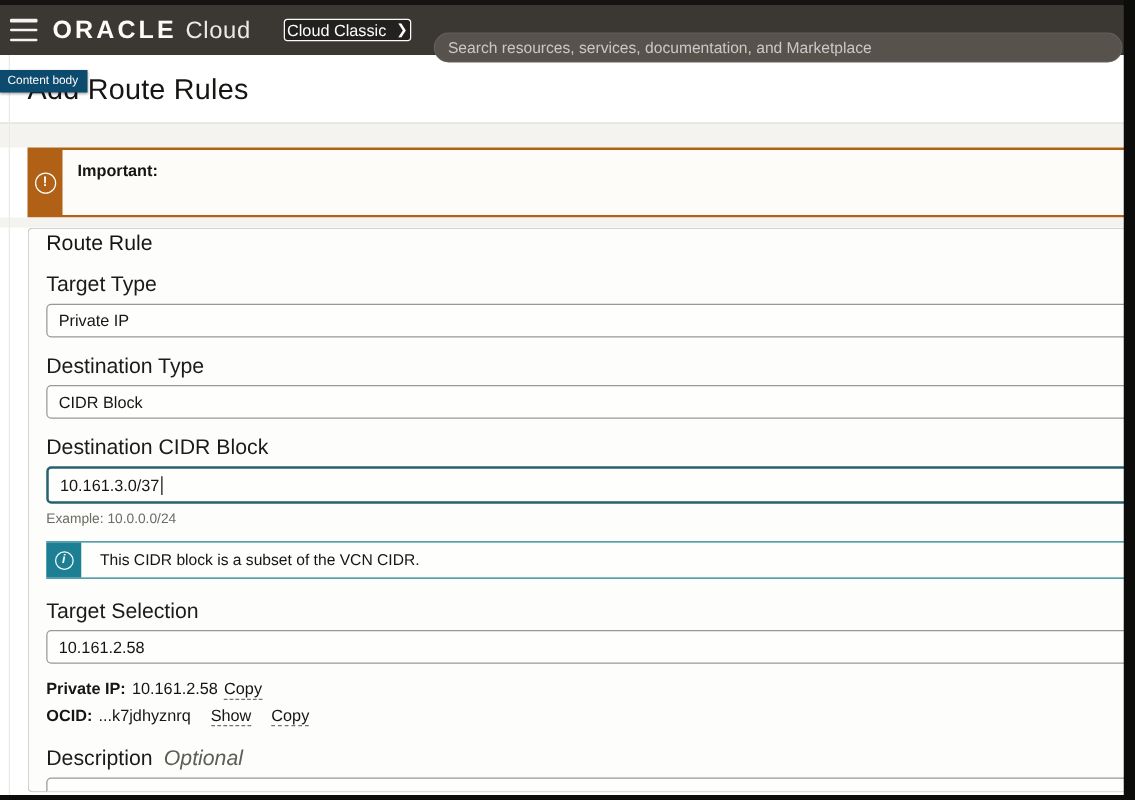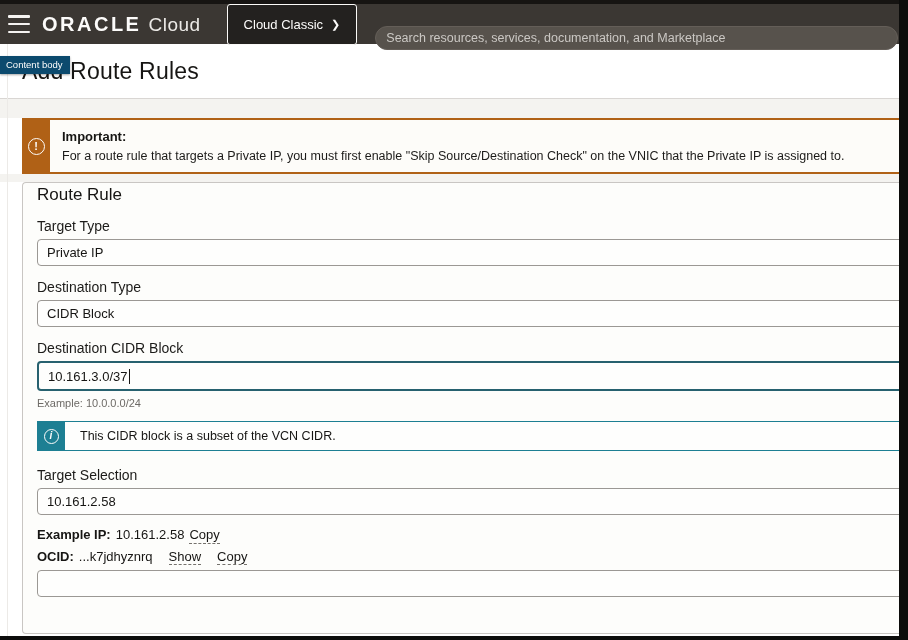--- a/index.html
+++ b/index.html
@@ -14,23 +14,23 @@
   .topbar {
     height:44px; background:#3b3733; border-top:4px solid #161412;
     display:flex; align-items:center; padding-left:8px;
   }
   .menu-btn { width:22px; height:18px; display:flex; flex-direction:column; justify-content:space-between; cursor:pointer; margin-right:12px; }
   .menu-btn div { height:2.5px; background:#f5f3f1; border-radius:1px; }
   .logo { display:flex; align-items:baseline; gap:7px; margin-right:26px; white-space:nowrap; }
   .logo .oracle { color:#fcfbfa; font-size:20px; font-weight:bold; letter-spacing:2.5px; }
   .logo .cloud  { color:#eceae7; font-size:19px; font-weight:normal; letter-spacing:0.5px; }
   .classic-btn {
-    height:41px; background:#23211f; border:1px solid #fbfaf8; border-radius:3px;
+    height:18px; background:#23211f; border:1px solid #fbfaf8; border-radius:3px;
     color:#fdfcfb; font-size:13px; display:flex; align-items:center; gap:8px;
-    padding:0 16px; cursor:pointer; white-space:nowrap;
+    padding:0 2px; cursor:pointer; white-space:nowrap;
   }
   .classic-btn .chev { font-size:11px; line-height:1; position:relative; top:0.5px; }
   .search-wrap { flex:1; margin-left:18px; margin-right:10px; }
   .search-input {
     width:100%; height:24px; background:#57524c; border:1px solid #645e58; border-radius:12px;
     color:#fef9c3; font-size:12.5px; padding:0 10px; outline:none;
     font-family:"Liberation Sans","DejaVu Sans",sans-serif;
     margin-top:28px;
   }
   .search-input::placeholder { color:#cbc8c4; opacity:1; }
@@ -64,21 +64,21 @@
   .important-title { font-size:13px; font-weight:bold; }
   .important-text { font-size:12.5px; margin-top:5px; color:#1c1b19; }
 
   
   .panel {
     margin-left:22px; height:452px; background:#fdfdfb;
     border-top:1px solid #c9c6c3; border-left:1px solid #c9c6c3; border-bottom:1px solid #c9c6c3;
     border-radius:4px 0 0 4px; padding:2px 0 0 14px; overflow:hidden;
   }
   .section-title { font-size:17px; font-weight:normal; color:#161513; }
-  .field-label { font-size:14px; margin-top:13px; color:#1c1b19; }
+  .field-label { font-size:17px; margin-top:13px; color:#1c1b19; }
   .field-label.mt-lg { margin-top:16px; }
   .opt { font-style:italic; color:#5e5c57; margin-left:9px; }
   .tf {
     display:block; width:880px; height:27px; margin-top:5px;
     border:1px solid #9b9894; border-radius:4px; background:#fefefd;
     font-size:13px; color:#161513; padding:0 9px; outline:none;
     font-family:"Liberation Sans","DejaVu Sans",sans-serif;
   }
   .tf-focused {
     width:880px; height:30px; margin-top:5px; border:2px solid #27616f; border-radius:4px;
@@ -143,21 +143,20 @@
   </div>
   <div class="hdivider"></div>
   <div class="band band1"></div>
 
   <div class="important">
     <div class="notice-accent">
       <div class="circle-icon">!</div>
     </div>
     <div class="important-body">
       <div class="important-title">Important:</div>
-      <div class="important-text">For a route rule that targets a Private IP, you must first enable "Skip Source/Destination Check" on the VNIC that the Private IP is assigned to.</div>
     </div>
   </div>
   <div class="band band2"></div>
 
   <div class="panel">
     <h2 class="section-title">Route Rule</h2>
 
     <div class="field-label">Target Type</div>
     <input class="tf" type="text" readonly="" value="Private IP" style="">
 
@@ -175,33 +174,37 @@
       <div class="notice-accent">
         <div class="circle-icon">i</div>
       </div>
       <div class="infobox-text">This CIDR block is a subset of the VCN CIDR.</div>
     </div>
 
     <div class="field-label mt-lg">Target Selection</div>
     <input class="tf" type="text" readonly="" value="10.161.2.58" style="">
 
     <div class="kv">
-      <b>Example IP:</b>
+      <b>Private IP:</b>
       <span>10.161.2.58</span>
       <a class="link">Copy</a>
     </div>
     <div class="kv tight">
       <b>OCID:</b>
       <span>...k7jdhyznrq</span>
       <span class="gap"></span>
       <a class="link">Show</a>
       <span class="gap"></span>
       <a class="link">Copy</a>
     </div>
 
+    <div class="field-label mt-lg desc-label">
+      <span>Description</span>
+      <span class="opt">Optional</span>
+    </div>
     <input class="tf" type="text" value="" style="">
 
   </div>
 
   <div class="vline"></div>
   <div class="right-strip"></div>
   <div class="bottom-bar"></div>
 </div>
 
 </body></html>

